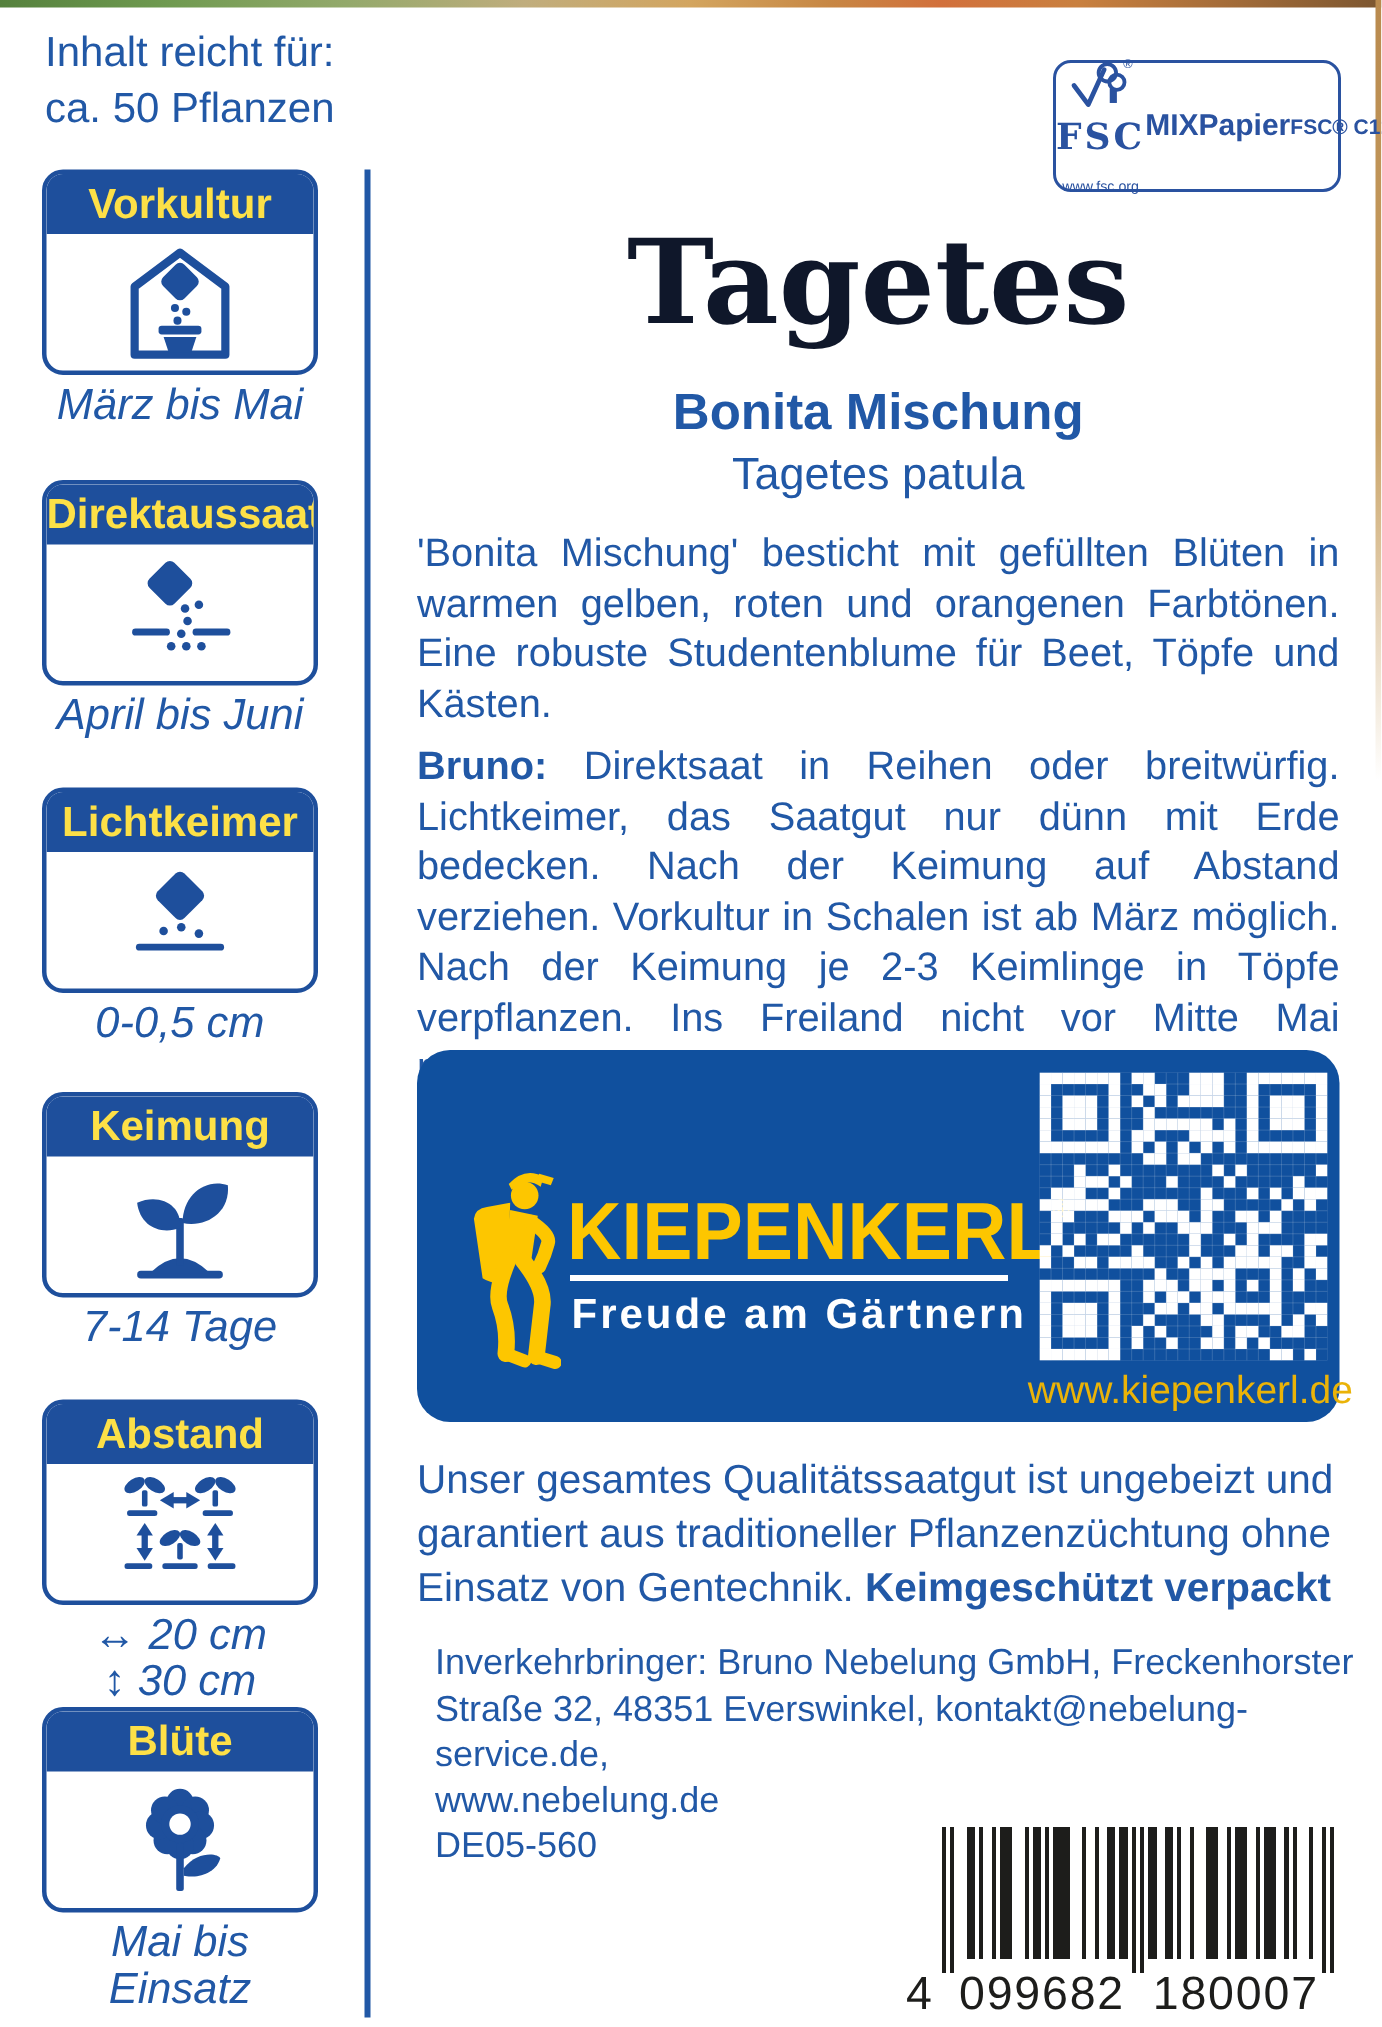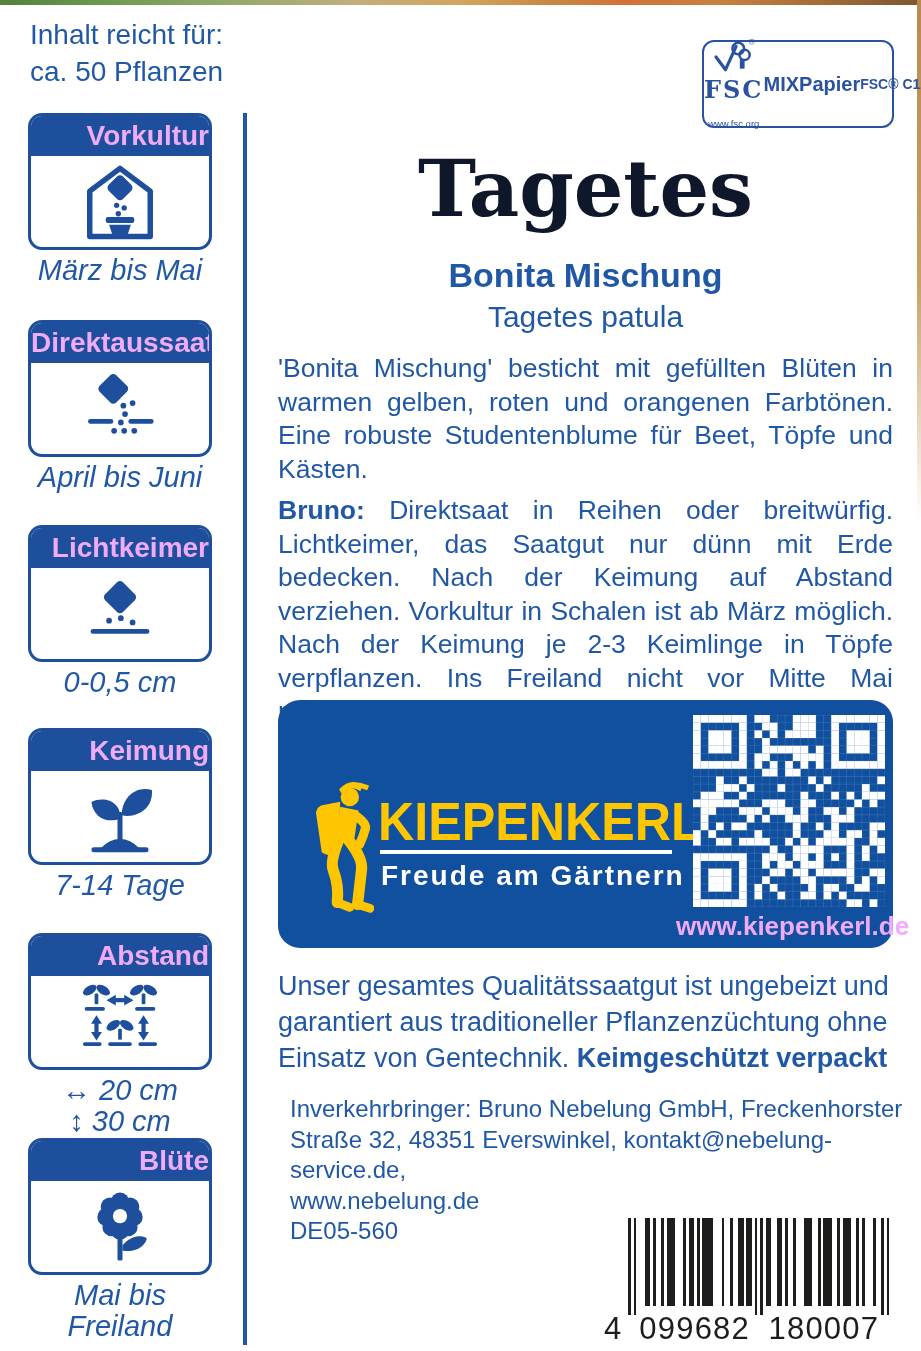--- a/index.html
+++ b/index.html
@@ -18,22 +18,22 @@
   .right-strip{position:absolute;right:0;top:0;width:4px;height:520px;
     background:linear-gradient(180deg,#b98a4e 0%,#c9a265 55%,rgba(201,162,101,0) 100%);}
 
   
   .content-note{position:absolute;left:30px;top:16px;font-size:28px;line-height:37px;font-weight:500;}
   .content-note span{display:block;}
   .divider{position:absolute;left:243px;top:113px;width:4px;height:1232px;background:var(--text);}
 
   .info-card{position:absolute;left:28px;width:184px;border:3px solid var(--blue);
              border-radius:14px;overflow:hidden;background:#fff;box-sizing:border-box;}
-  .card-header{background:var(--blue);color:#f0abfc;font-weight:bold;font-size:28px;
-               text-align:right;height:40px;line-height:40px;}
+  .card-header{background:var(--blue);color:#fde047;font-weight:bold;font-size:28px;
+               text-align:center;height:40px;line-height:40px;}
   .card-body{height:91px;display:flex;align-items:center;justify-content:center;}
   .card-body svg{width:84px;height:84px;}
   .card-caption{position:absolute;left:20px;width:200px;text-align:center;
                 font-size:29px;line-height:31px;font-weight:500;font-style:italic;}
   .card-caption span{display:block;}
 
   
   .fsc-box{position:absolute;left:702px;top:40px;width:192px;height:88px;box-sizing:border-box;
            border:2.5px solid #2a52a0;border-radius:12px;display:flex;align-items:center;color:#2a52a0;}
   .fsc-left{width:80px;text-align:center;line-height:1;}
@@ -62,21 +62,21 @@
                background:var(--panel);border-radius:22px;}
   .mascot{position:absolute;left:36px;top:76px;width:60px;height:162px;}
   .brand-word{position:absolute;left:100px;top:90px;font-size:54px;font-weight:800;color:var(--yellow);
               letter-spacing:0px;transform:scaleX(.93);transform-origin:left;white-space:nowrap;}
   .brand-word .reg{font-size:17px;vertical-align:28px;font-weight:bold;}
   .brand-rule{position:absolute;left:102px;top:150px;width:292px;height:4px;background:#fff;}
   .brand-tagline{position:absolute;left:103px;top:160px;font-size:28px;font-weight:bold;
                  color:#fff;letter-spacing:2px;white-space:nowrap;}
   .qr{position:absolute;left:415px;top:15px;width:192px;height:192px;}
   .brand-site{position:absolute;left:398px;top:211px;width:226px;text-align:right;
-              font-size:26px;font-weight:bold;color:#f0abfc;}
+              font-size:26px;font-weight:normal;color:#eab308;}
 
   
   .quality{position:absolute;left:278px;top:968px;width:615px;font-size:27px;line-height:36px;margin:0;}
   .distributor{position:absolute;left:278px;top:1082px;width:615px;font-size:24px;line-height:30.5px;margin:12px;}
   .distributor span{display:block;}
 
   .barcode-wrap{position:absolute;left:590px;top:1212px;width:310px;height:132px;}
 
   .icon-fill{fill:var(--blue);}
   .icon-stroke{stroke:var(--blue);fill:none;}
@@ -227,21 +227,21 @@
             <circle cx="50" cy="37" r="15"></circle>
         </g>
         <circle cx="50" cy="37" r="8.5" fill="#fff"></circle>
         <rect class="icon-fill" x="47" y="52" width="6" height="38" rx="2"></rect>
         <path class="icon-fill" d="M53 72 C64 58 80 60 82 64 C78 78 60 80 53 78 Z"></path>
       </svg>
     </div>
   </div>
   <div class="card-caption" style="top:1280px">
     <span>Mai bis</span>
-    <span>Freiland</span>
+    <span>Einsatz</span>
   </div>
 
   <div class="fsc-box">
     <div class="fsc-left">
       <svg width="44" height="36" viewBox="0 0 40 34">
         <path d="M3 17 L12 29 L22 7" stroke="#2a52a0" stroke-width="3" fill="none" stroke-linecap="round" stroke-linejoin="round"></path>
         <circle cx="24" cy="9" r="5.5" stroke="#2a52a0" stroke-width="2.4" fill="none"></circle>
         <circle cx="30" cy="15" r="4.8" stroke="#2a52a0" stroke-width="2.4" fill="none"></circle>
         <rect x="25.5" y="19" width="4.5" height="9" fill="#2a52a0"></rect>
         <text x="34" y="6" font-size="8" fill="#2a52a0">®</text>

